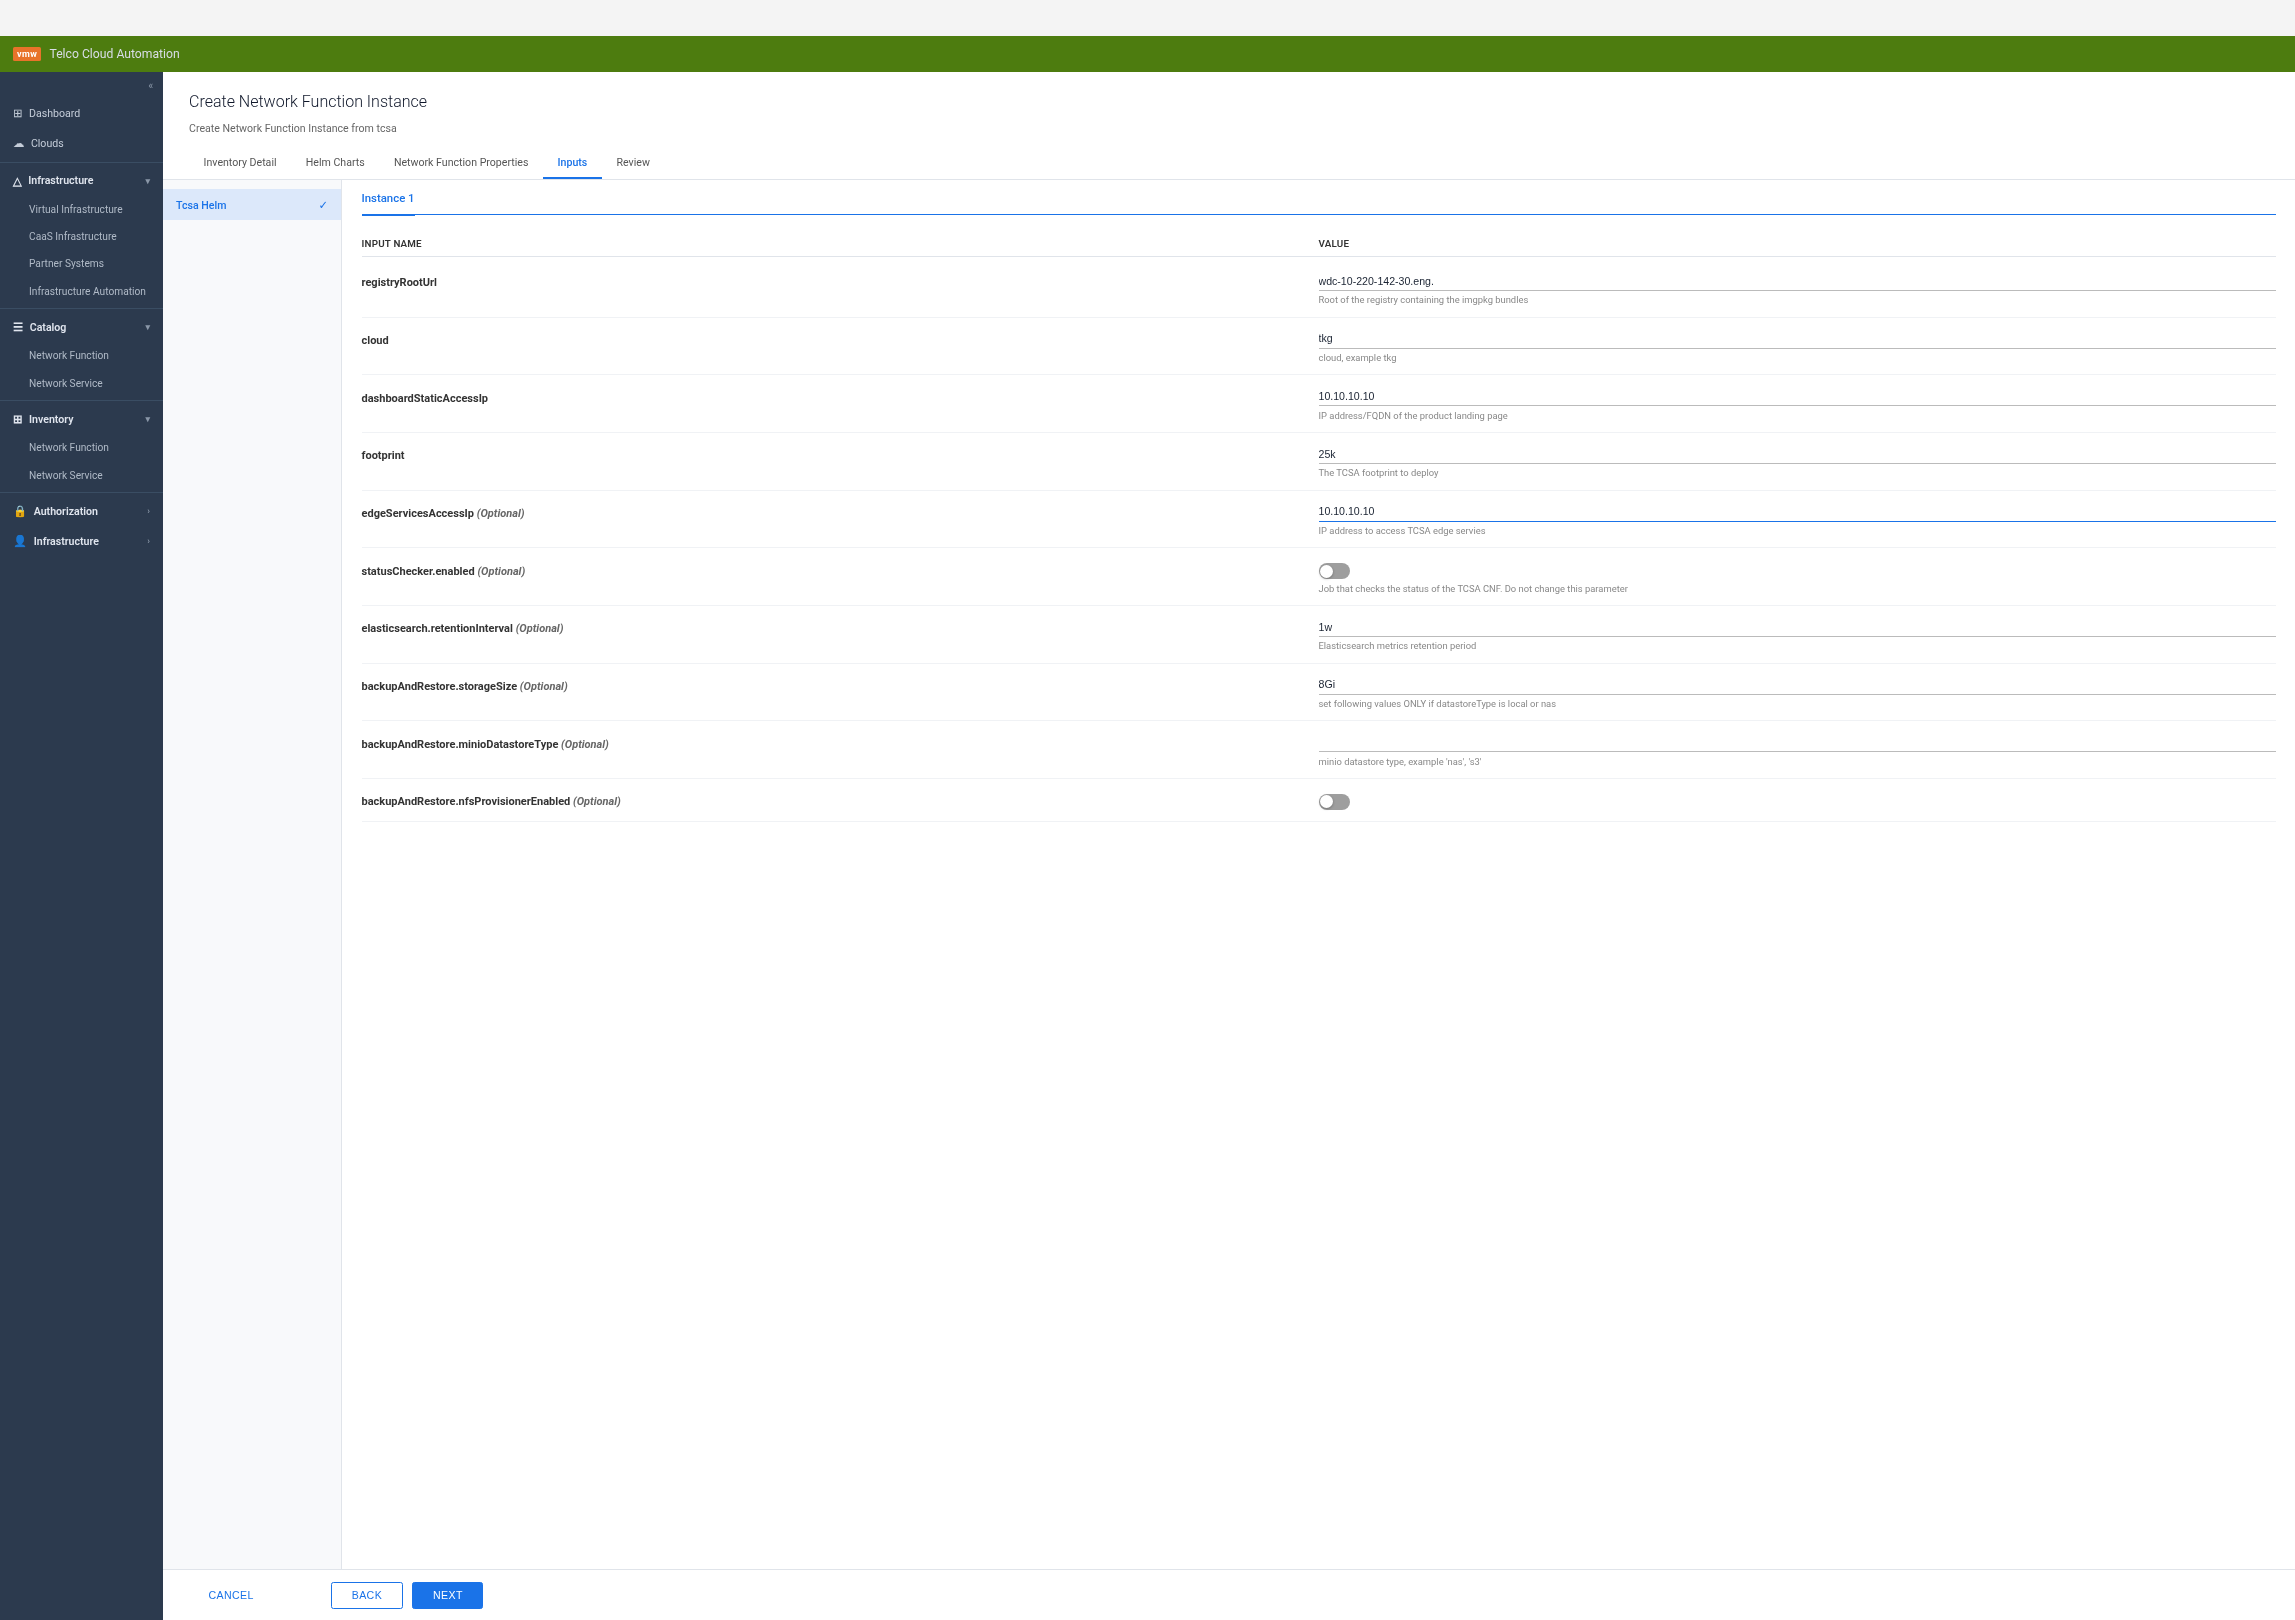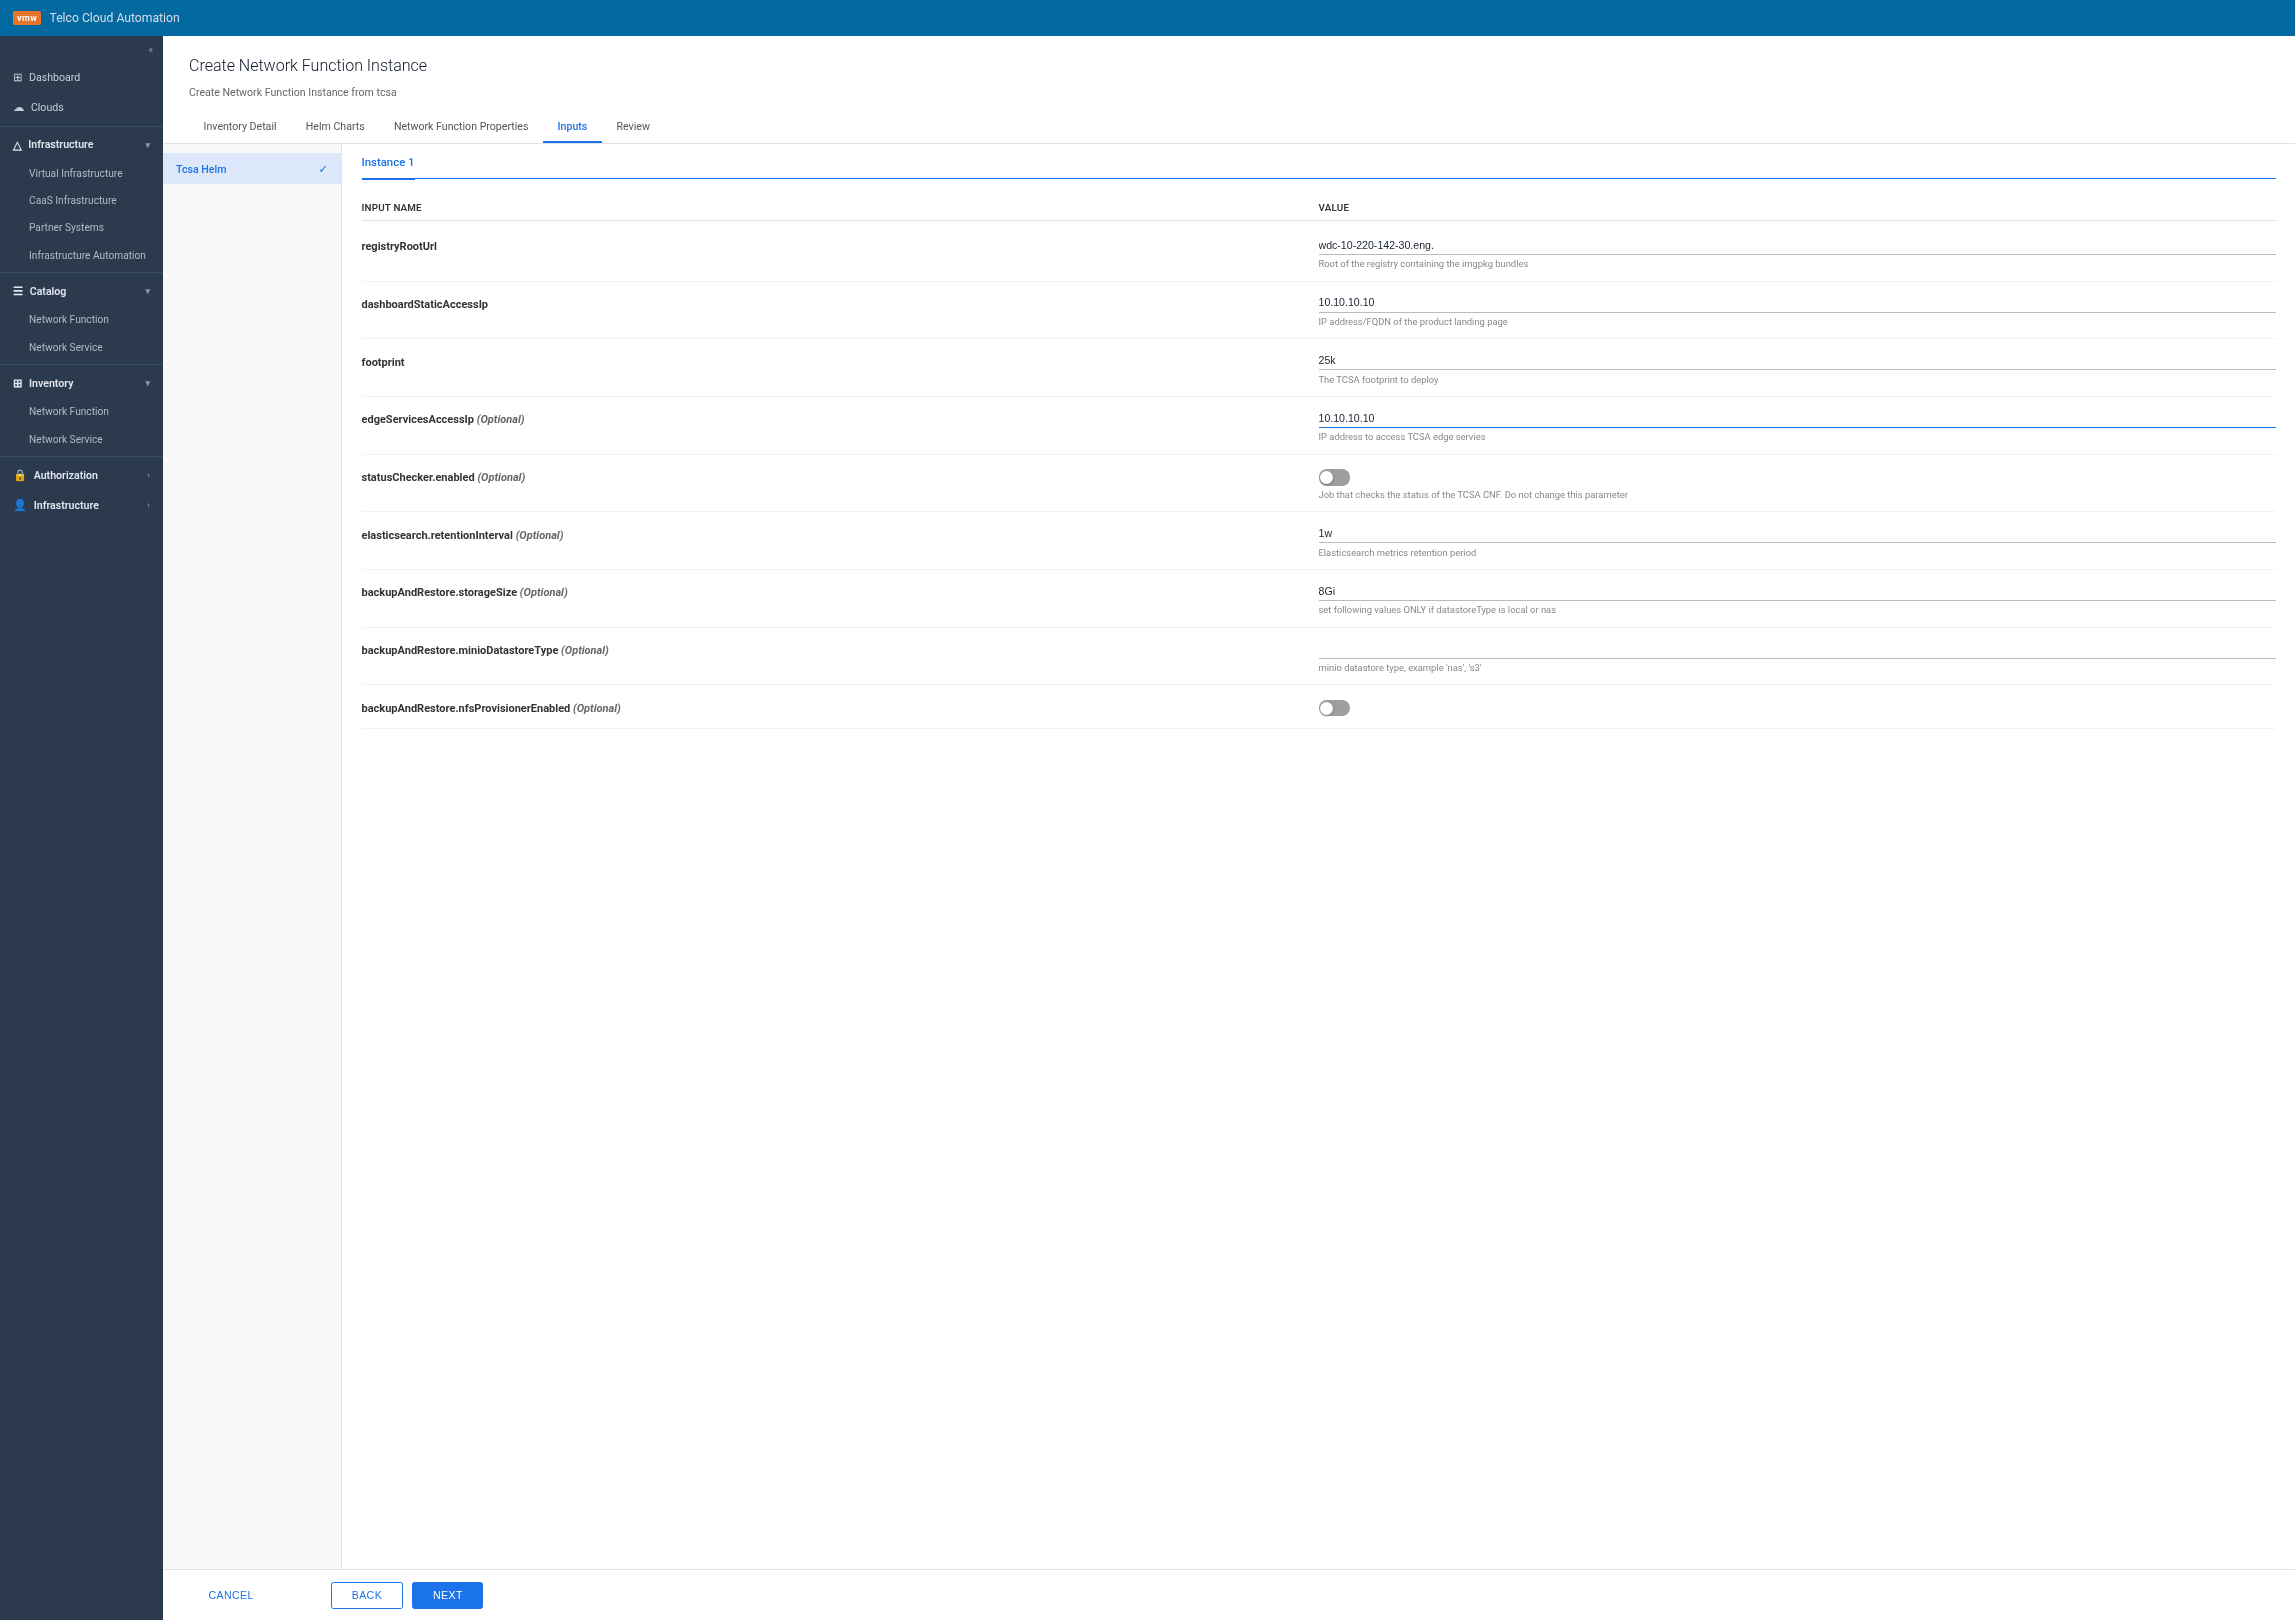--- a/index.html
+++ b/index.html
@@ -1,26 +1,27 @@
 <!DOCTYPE html>
 <html style="font-size:13px"><head>
   <meta charset="utf-8">
   <style>
     * { box-sizing: border-box; margin: 0; padding: 0; }
     body { font-family: -apple-system, BlinkMacSystemFont, 'Segoe UI', Roboto, Arial, sans-serif; background: #f4f4f4; display: flex; flex-direction: column; height: 100vh; overflow: hidden; }
 
     
     .topbar {
-      background: #0369a1;
+      background: #4d7c0f;
       color: white;
       display: flex;
       align-items: center;
       height: 36px;
       padding: 0 13px;
       flex-shrink: 0;
+      margin-top: 36px;
     }
     .topbar-logo {
       background: #e8732a;
       color: white;
       font-weight: bold;
       font-size: 9px;
       padding: 2.4px 4.1px;
       border-radius: 1.6px;
       margin-right: 8.1px;
       letter-spacing: 0.4px;
@@ -437,20 +438,27 @@
           </div>
 
           <div class="form-row">
             <div class="form-row-name">registryRootUrl</div>
             <div class="form-row-value">
               <input class="form-input" type="text" value="wdc-10-220-142-30.eng." style="">
               <span class="form-input-hint">Root of the registry containing the imgpkg bundles</span>
             </div>
           </div>
 
+          <div class="form-row">
+            <div class="form-row-name">cloud</div>
+            <div class="form-row-value">
+              <input class="form-input" type="text" value="tkg" style="">
+              <span class="form-input-hint">cloud, example tkg</span>
+            </div>
+          </div>
 
           <div class="form-row">
             <div class="form-row-name">dashboardStaticAccessIp</div>
             <div class="form-row-value">
               <input class="form-input" type="text" value="10.10.10.10" style="">
               <span class="form-input-hint">IP address/FQDN of the product landing page</span>
             </div>
           </div>
 
           <div class="form-row">

